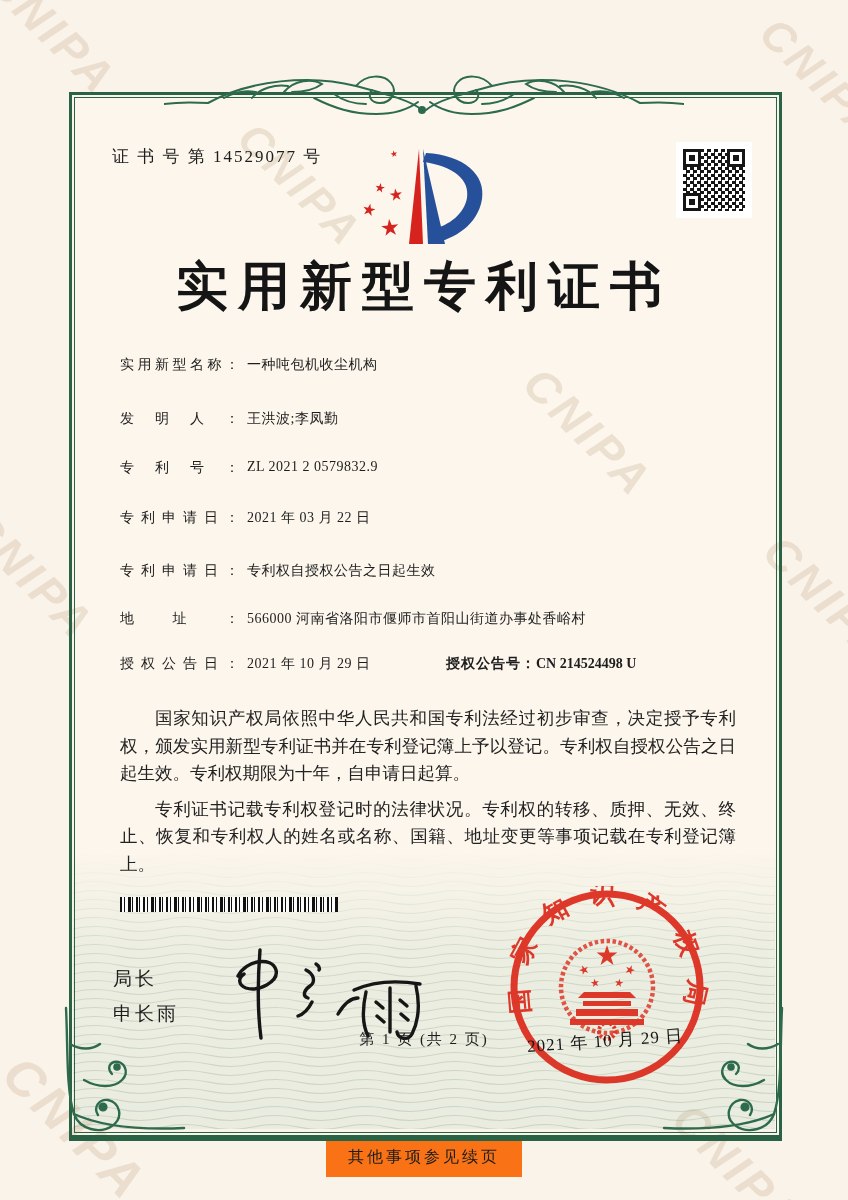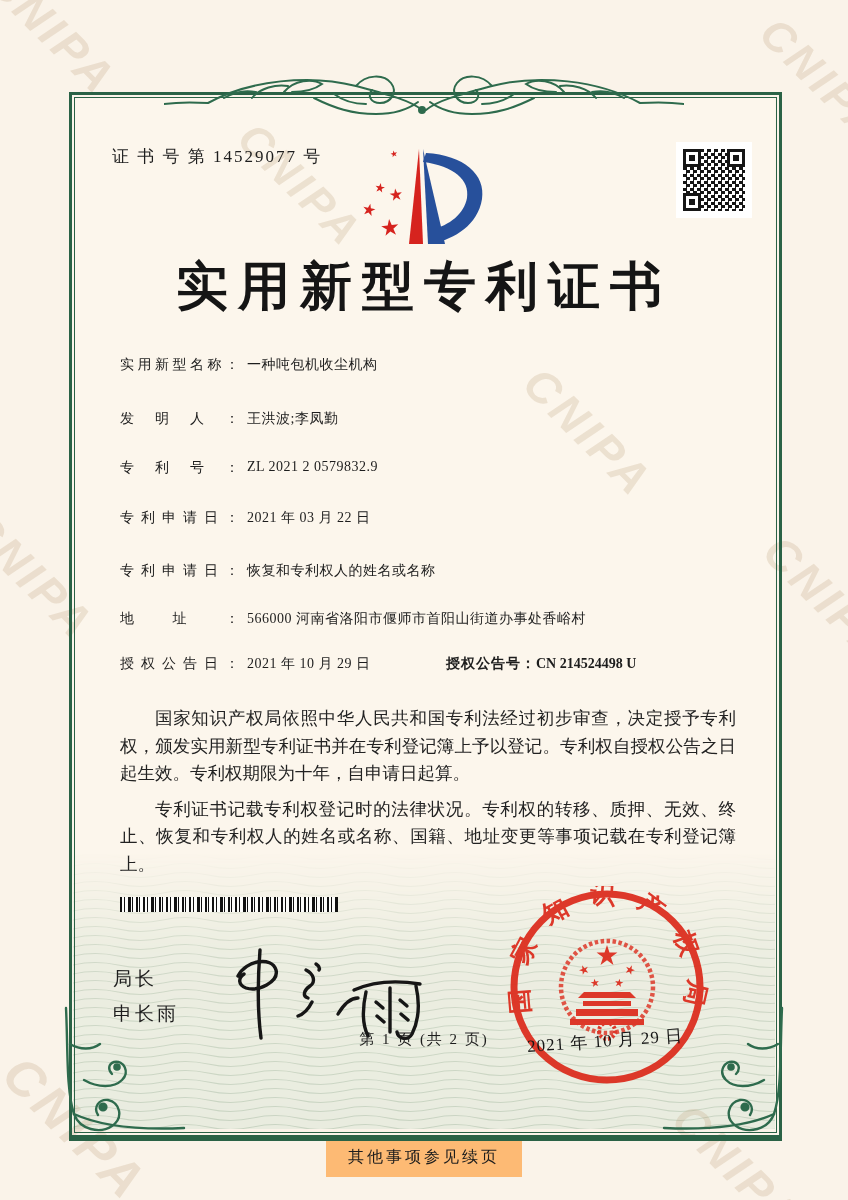--- a/index.html
+++ b/index.html
@@ -72,21 +72,21 @@
     font-family:"Liberation Sans","DejaVu Sans",sans-serif;letter-spacing:3px;}
   .signature{left:220px;top:942px;z-index:3;}
   .seal{left:504px;top:886px;z-index:3;}
   .seal-date{
     left:527px;top:1029px;width:170px;z-index:3;font-size:17px;letter-spacing:1px;
     transform:rotate(-4deg);color:#161616;white-space:nowrap;
   }
   .page-num{left:0;top:1030px;width:848px;text-align:center;font-size:15px;letter-spacing:2px;z-index:3;}
   .cont-box{
     left:50%;top:1138px;transform:translateX(-50%);z-index:3;
-    background:#fdba74;padding:9px 22px;font-size:16px;letter-spacing:3px;white-space:nowrap;
+    background:#f97316;padding:9px 22px;font-size:16px;letter-spacing:3px;white-space:nowrap;
   }
 </style>
 </head>
 <body>
 
 <svg width="0" height="0" style="position:absolute" aria-hidden="true">
   <defs>
     <path id="star" d="M0,-1 L0.2245,-0.309 L0.951,-0.309 L0.3633,0.118 L0.5878,0.809 L0,0.382 L-0.5878,0.809 L-0.3633,0.118 L-0.951,-0.309 L-0.2245,-0.309 Z"></path>
   </defs>
 </svg>
@@ -202,21 +202,21 @@
 <div class="abs row" style="top:410px">
   <span class="lbl">发明人：</span><span class="val">王洪波;李凤勤</span>
 </div>
 <div class="abs row" style="top:459px">
   <span class="lbl">专利号：</span><span class="val">ZL 2021 2 0579832.9</span>
 </div>
 <div class="abs row" style="top:509px">
   <span class="lbl">专利申请日：</span><span class="val">2021 年 03 月 22 日</span>
 </div>
 <div class="abs row" style="top:562px">
-  <span class="lbl">专利申请日：</span><span class="val">恢复和专利权人的姓名或名称</span>
+  <span class="lbl">专利申请日：</span><span class="val">专利权自授权公告之日起生效</span>
 </div>
 <div class="abs row" style="top:610px">
   <span class="lbl">地址：</span><span class="val">566000 河南省洛阳市偃师市首阳山街道办事处香峪村</span>
 </div>
 <div class="abs row" style="top:655px">
   <span class="lbl">授权公告日：</span><span class="val">2021 年 10 月 29 日</span>
   <span class="grant-no">
     <span class="lbl2">授权公告号：</span><span>CN 214524498 U</span>
   </span>
 </div>

